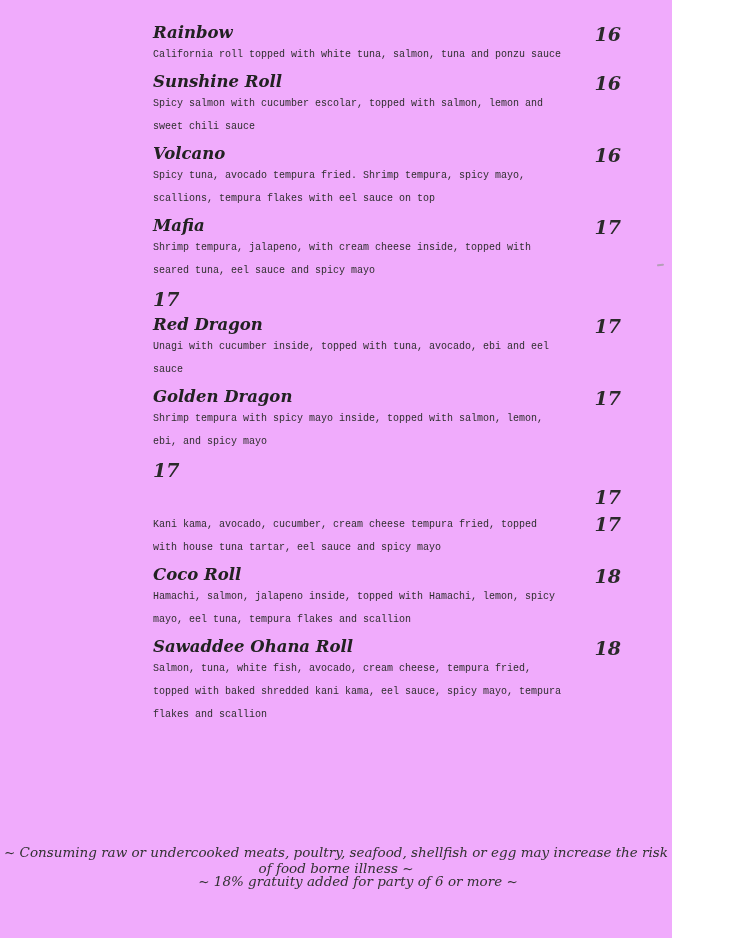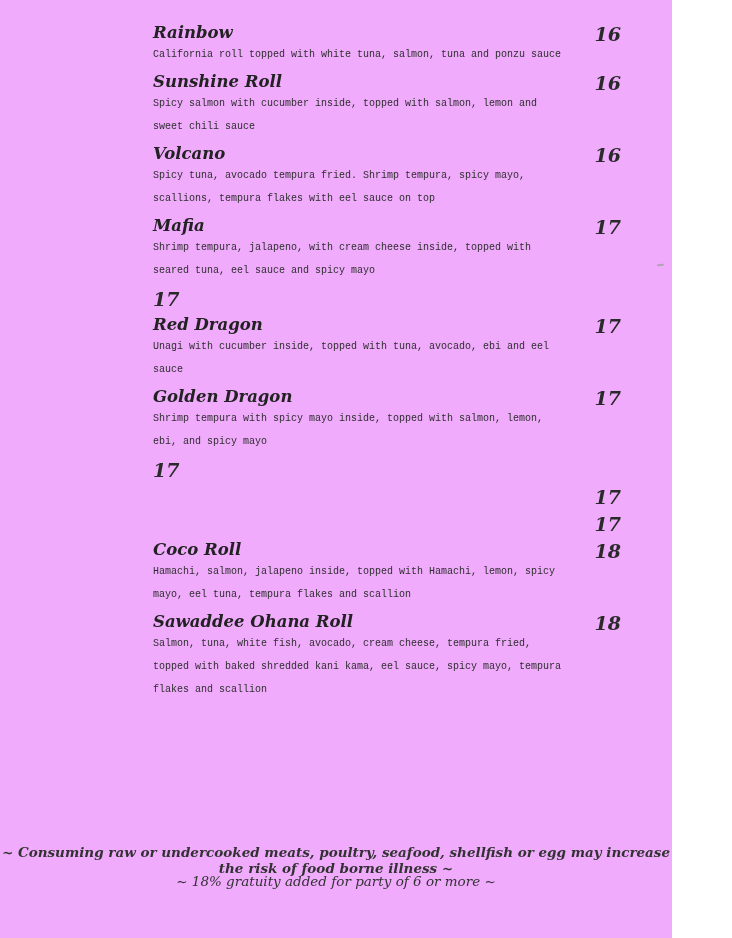--- a/index.html
+++ b/index.html
@@ -45,22 +45,22 @@
     white-space:nowrap;
     padding-top:1px;
   }
   .footer-line {
     position:absolute;
     left:0; width:100%;
     text-align:center;
     font-style:italic;
     color:#323232;
   }
-  .footer-disclaimer { top:844px; font-size:13.5px;font-weight:bold; }
-  .footer-gratuity   { top:873px; font-size:13.5px; }
+  .footer-disclaimer { top:844px; font-size:13.5px; }
+  .footer-gratuity   { top:873px; font-size:13.5px;margin-left:22px; }
   .scan-artifact {
     position:absolute;
     left:657px; top:264px;
     width:7px; height:2px;
     background:#9a9a9a;
     border-radius:1px;
     transform:rotate(-8deg);
     opacity:0.7;
   }
 </style>
@@ -75,21 +75,21 @@
       <div class="item-main">
         <div class="item-name">Rainbow</div>
         <div class="item-desc">California roll topped with white tuna, salmon, tuna and ponzu sauce</div>
       </div>
       <div class="item-price">16</div>
     </div>
 
     <div class="item">
       <div class="item-main">
         <div class="item-name">Sunshine Roll</div>
-        <div class="item-desc">Spicy salmon with cucumber inside, topped with salmon, lemon and sweet chili sauce</div>
+        <div class="item-desc">Spicy salmon with cucumber escolar, topped with salmon, lemon and sweet chili sauce</div>
       </div>
       <div class="item-price">16</div>
     </div>
 
     <div class="item">
       <div class="item-main">
         <div class="item-name">Volcano</div>
         <div class="item-desc">Spicy tuna, avocado tempura fried. Shrimp tempura, spicy mayo, scallions, tempura flakes with eel sauce on top</div>
       </div>
       <div class="item-price">16</div>
@@ -128,20 +128,21 @@
     </div>
 
     <div class="item">
       <div class="item-main">
       </div>
       <div class="item-price">17</div>
     </div>
 
     <div class="item">
       <div class="item-main">
+        <div class="item-desc">Kani kama, avocado, cucumber, cream cheese tempura fried, topped with house tuna tartar, eel sauce and spicy mayo</div>
       </div>
       <div class="item-price">17</div>
     </div>
 
     <div class="item">
       <div class="item-main">
         <div class="item-name">Coco Roll</div>
         <div class="item-desc">Hamachi, salmon, jalapeno inside, topped with Hamachi, lemon, spicy mayo, eel tuna, tempura flakes and scallion</div>
       </div>
       <div class="item-price">18</div>

